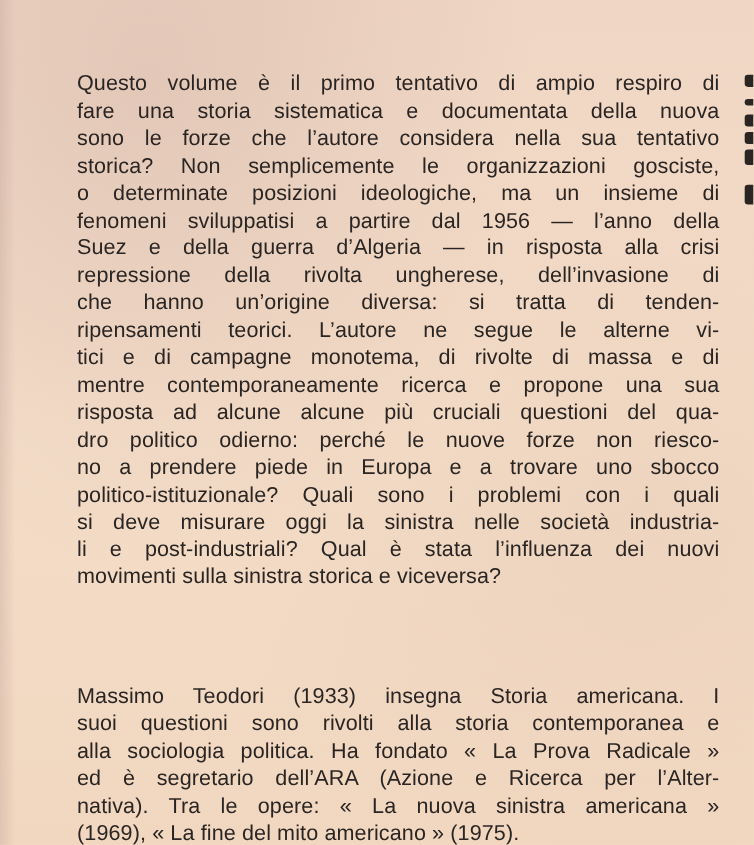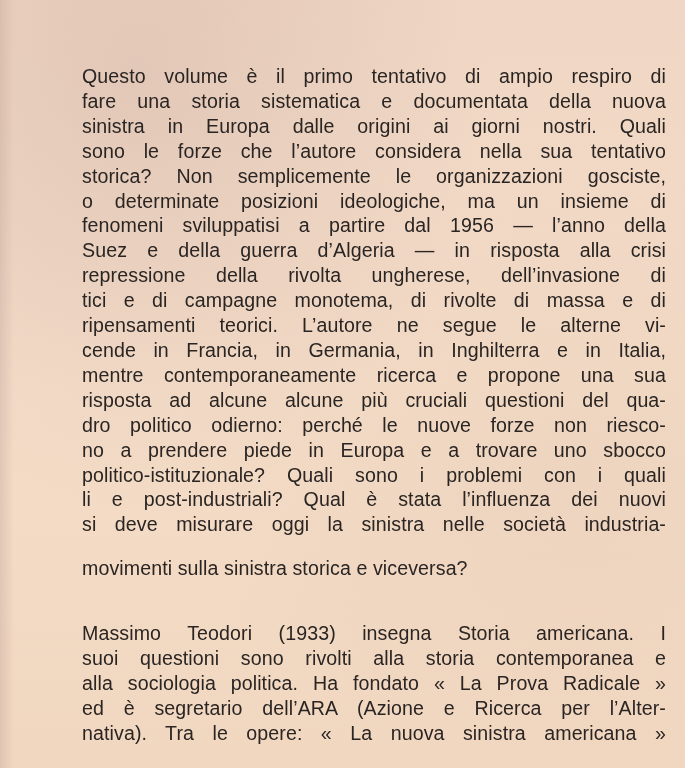--- a/index.html
+++ b/index.html
@@ -13,21 +13,21 @@
       position: relative;
       background: #f3dcc8;
       background-image:
         radial-gradient(ellipse at 20% 10%, rgba(200,170,160,0.35) 0%, rgba(0,0,0,0) 45%),
         radial-gradient(ellipse at 85% 60%, rgba(220,190,170,0.25) 0%, rgba(0,0,0,0) 50%),
         linear-gradient(90deg, rgba(190,160,150,0.35) 0px, rgba(0,0,0,0) 14px),
         linear-gradient(180deg, #f0d6c4 0%, #f4ddc8 50%, #f1d7c0 100%);
     }
     .page {
       position: absolute;
-      left: 12px;
+      left: 0;
       top: 0;
       width: 645px;
       height: 768px;
     }
     .text-block {
       position: absolute;
       left: 70px;
       width: 584px;
       font-family: "Liberation Sans", sans-serif;
       font-size: 19.6px;
@@ -39,21 +39,20 @@
     }
     .text-block .line {
       display: block;
       white-space: nowrap;
       text-align: justify;
       text-align-last: justify;
       width: 584px;
     }
     .text-block .line.last {
       text-align-last: left;
-      margin-top: 19px;
     }
     #description {
       top: 64px;
     }
     #author-bio {
       top: 621px;
     }
     .spine-edge {
       position: absolute;
       left: 673px;
@@ -71,37 +70,36 @@
     }
   </style>
 </head>
 <body>
 
 <div class="page">
 
   <div id="description" class="text-block">
     <span class="line">Questo volume è il primo tentativo di ampio respiro di</span>
     <span class="line">fare una storia sistematica e documentata della nuova</span>
-    <span class="line">sinistra in Europa dalle origini ai giorni nostri. Quali</span>
     <span class="line">sono le forze che l’autore considera nella sua tentativo</span>
     <span class="line">storica? Non semplicemente le organizzazioni gosciste,</span>
     <span class="line">o determinate posizioni ideologiche, ma un insieme di</span>
     <span class="line">fenomeni sviluppatisi a partire dal 1956 — l’anno della</span>
     <span class="line">Suez e della guerra d’Algeria — in risposta alla crisi</span>
     <span class="line">repressione della rivolta ungherese, dell’invasione di</span>
+    <span class="line">che hanno un’origine diversa: si tratta di tenden-</span>
+    <span class="line">ripensamenti teorici. L’autore ne segue le alterne vi-</span>
     <span class="line">tici e di campagne monotema, di rivolte di massa e di</span>
-    <span class="line">ripensamenti teorici. L’autore ne segue le alterne vi-</span>
-    <span class="line">cende in Francia, in Germania, in Inghilterra e in Italia,</span>
     <span class="line">mentre contemporaneamente ricerca e propone una sua</span>
     <span class="line">risposta ad alcune alcune più cruciali questioni del qua-</span>
     <span class="line">dro politico odierno: perché le nuove forze non riesco-</span>
     <span class="line">no a prendere piede in Europa e a trovare uno sbocco</span>
     <span class="line">politico-istituzionale? Quali sono i problemi con i quali</span>
+    <span class="line">si deve misurare oggi la sinistra nelle società industria-</span>
     <span class="line">li e post-industriali? Qual è stata l’influenza dei nuovi</span>
-    <span class="line">si deve misurare oggi la sinistra nelle società industria-</span>
     <span class="line last">movimenti sulla sinistra storica e viceversa?</span>
   </div>
 
   <div id="author-bio" class="text-block">
     <span class="line">Massimo Teodori (1933) insegna Storia americana. I</span>
     <span class="line">suoi questioni sono rivolti alla storia contemporanea e</span>
     <span class="line">alla sociologia politica. Ha fondato « La Prova Radicale »</span>
     <span class="line">ed è segretario dell’ARA (Azione e Ricerca per l’Alter-</span>
     <span class="line">nativa). Tra le opere: « La nuova sinistra americana »</span>
     <span class="line last">(1969), « La fine del mito americano » (1975).</span>

